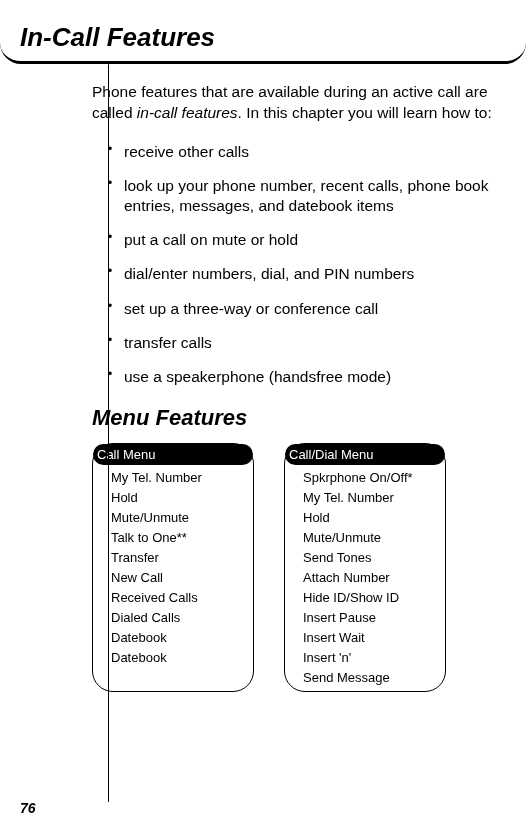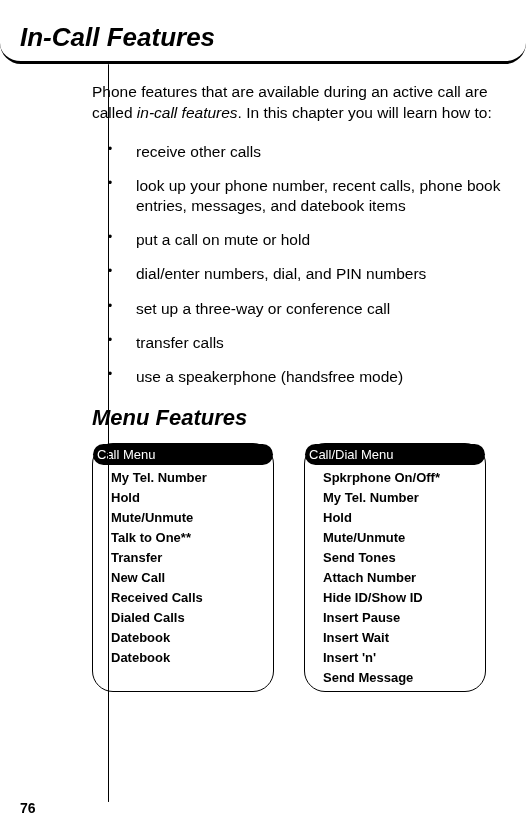--- a/index.html
+++ b/index.html
@@ -39,21 +39,21 @@
     .intro em {
       font-style: italic;
     }
     .bullets {
       list-style: none;
       margin-top: 18px;
       margin-left: 16px;
     }
     .bullets li {
       position: relative;
-      padding-left: 28px;
+      padding-left: 16px;
       margin-bottom: 14px;
       font-size: 15.5px;
       line-height: 1.3;
     }
     .bullets li::before {
       content: "•";
       position: absolute;
       left: 0;
       top: 0;
       font-size: 12px;
@@ -65,43 +65,43 @@
       margin-top: 18px;
       margin-bottom: 12px;
       margin-left: 92px;
     }
     .menus {
       margin-left: 92px;
       display: flex;
       gap: 30px;
     }
     .menu-box {
-      width: 182px;
+      width: 162px;
       border: 1px solid #000;
     }
     .menu-header {
       background: #000;
       color: #fff;
       font-size: 13px;
       padding: 3px 4px;
     }
     .menu-items {
       list-style: none;
       padding: 3px 0 3px 18px;
-      font-weight: bold;
     }
     .menu-items li {
       font-size: 13px;
       padding: 2.5px 0;
     }
     .page-number {
       position: absolute;
       bottom: 16px;
       left: 20px;
       font-weight: bold;
+      font-style: italic;
       font-size: 14px;
     }
   </style>
 </head>
 <body>
 
 <h1 class="page-title">In-Call Features</h1>
 
 <div class="vert-line"></div>
 

